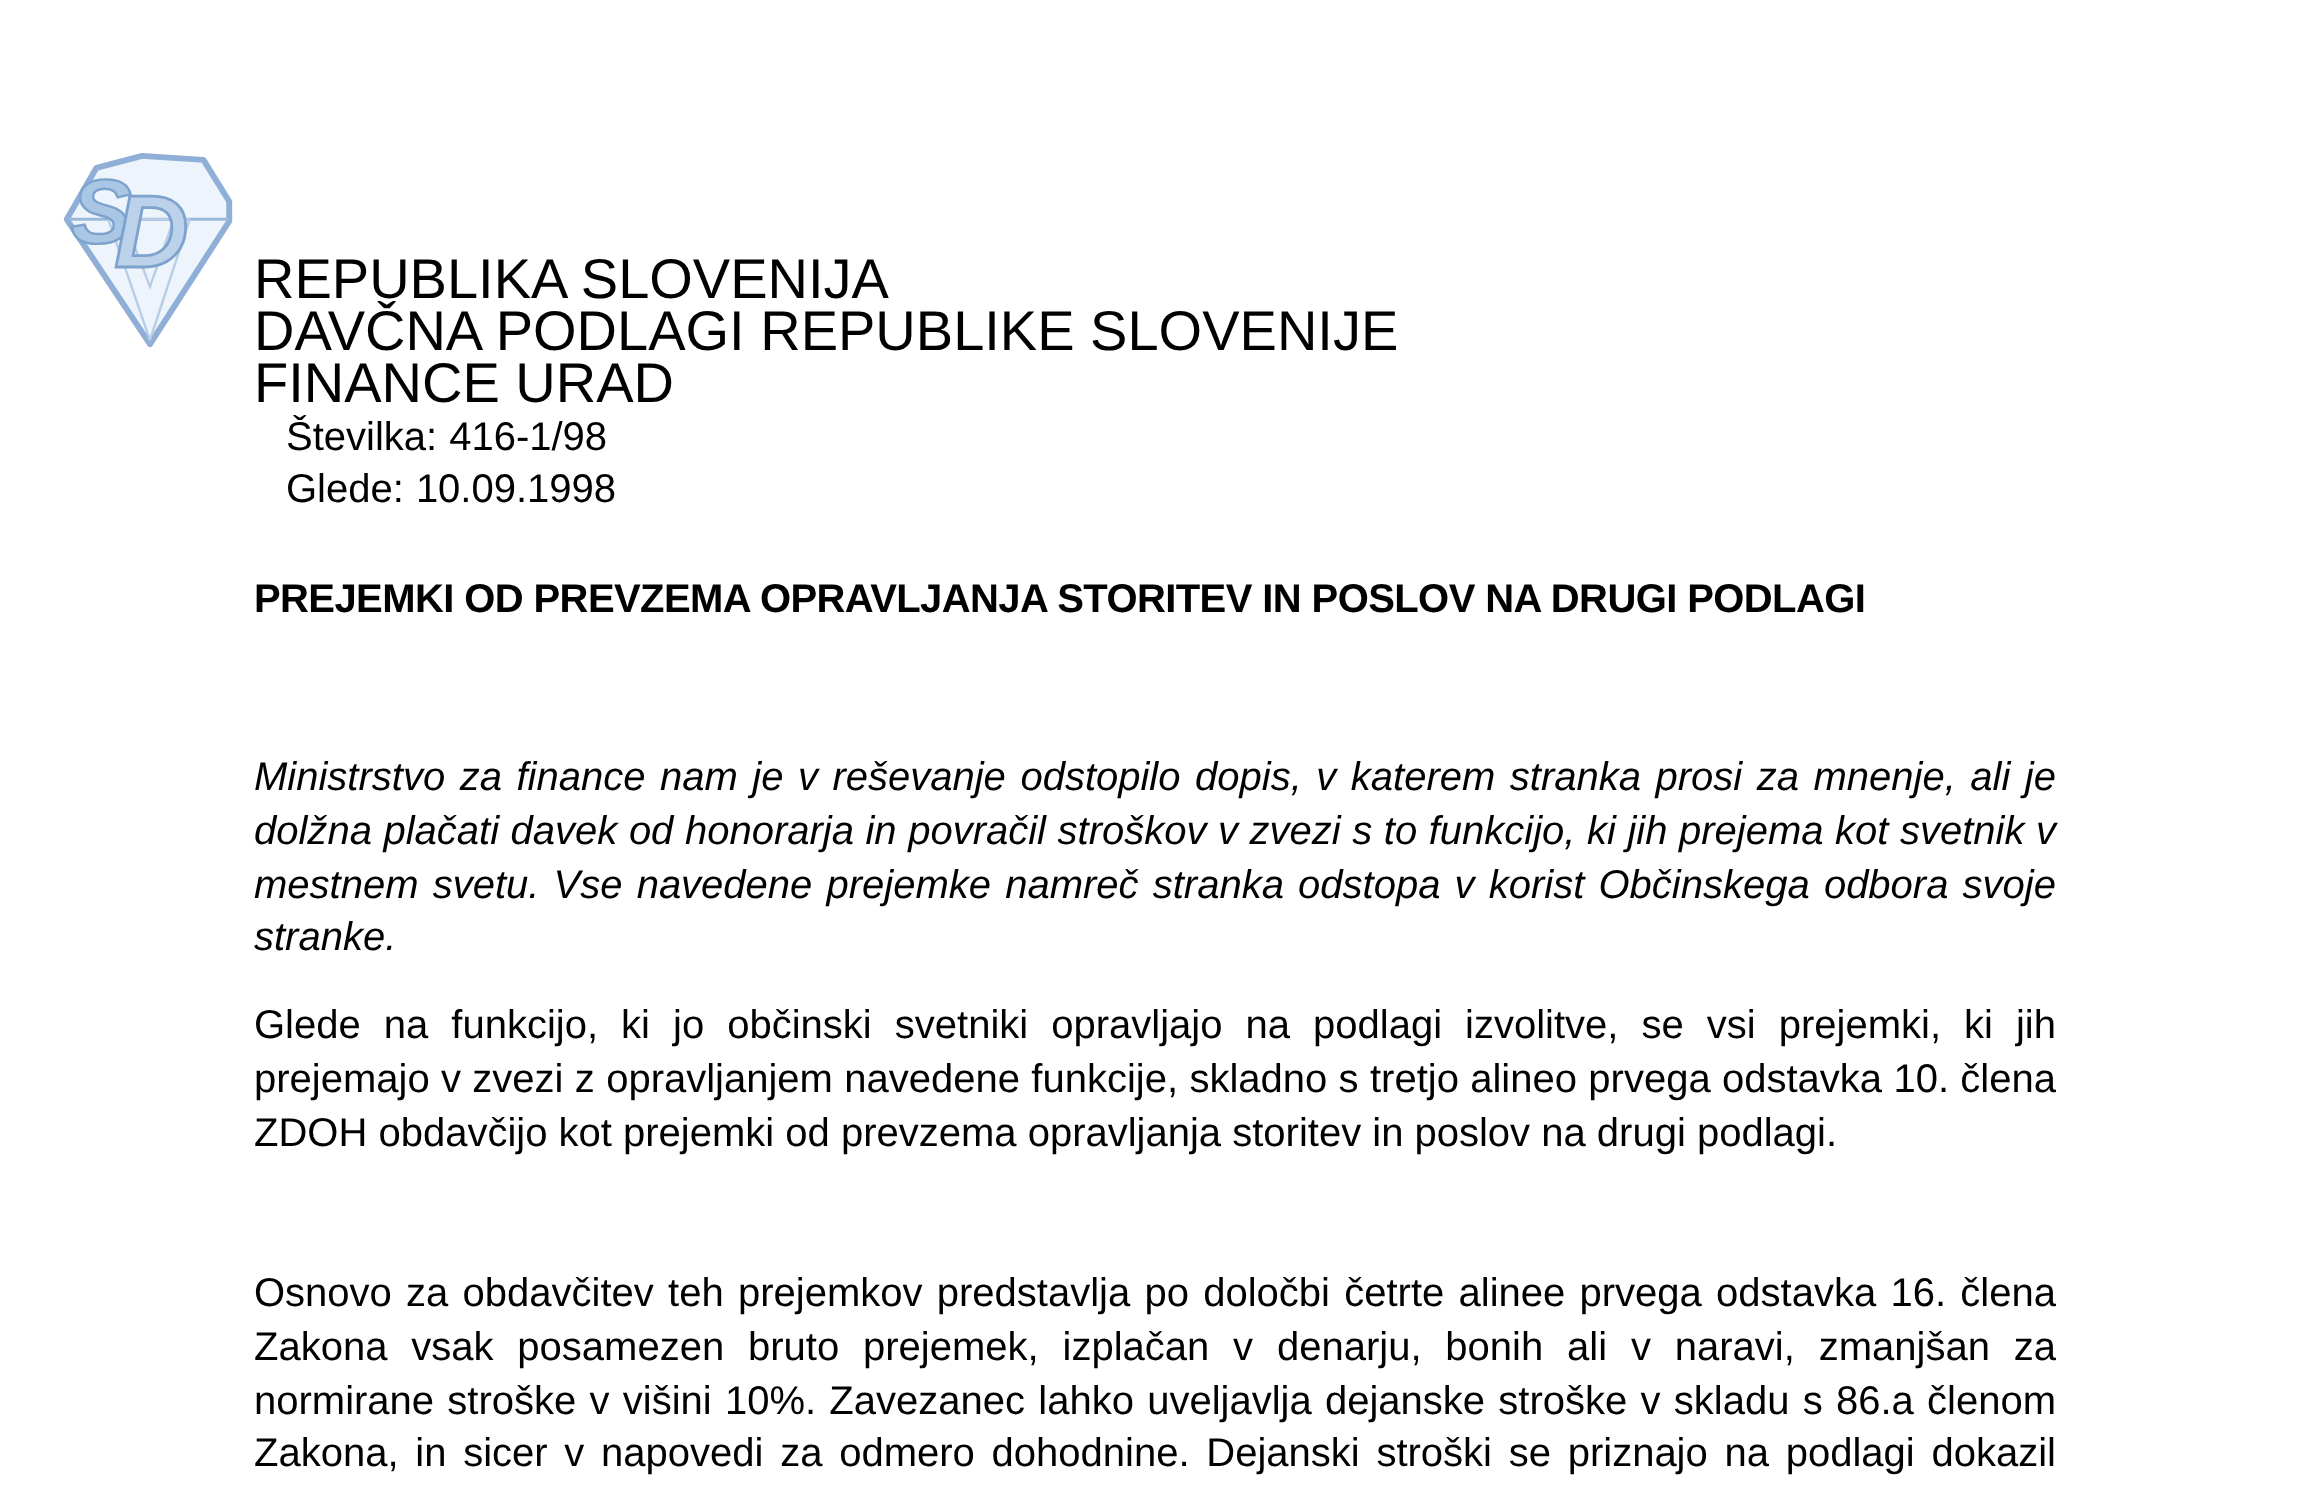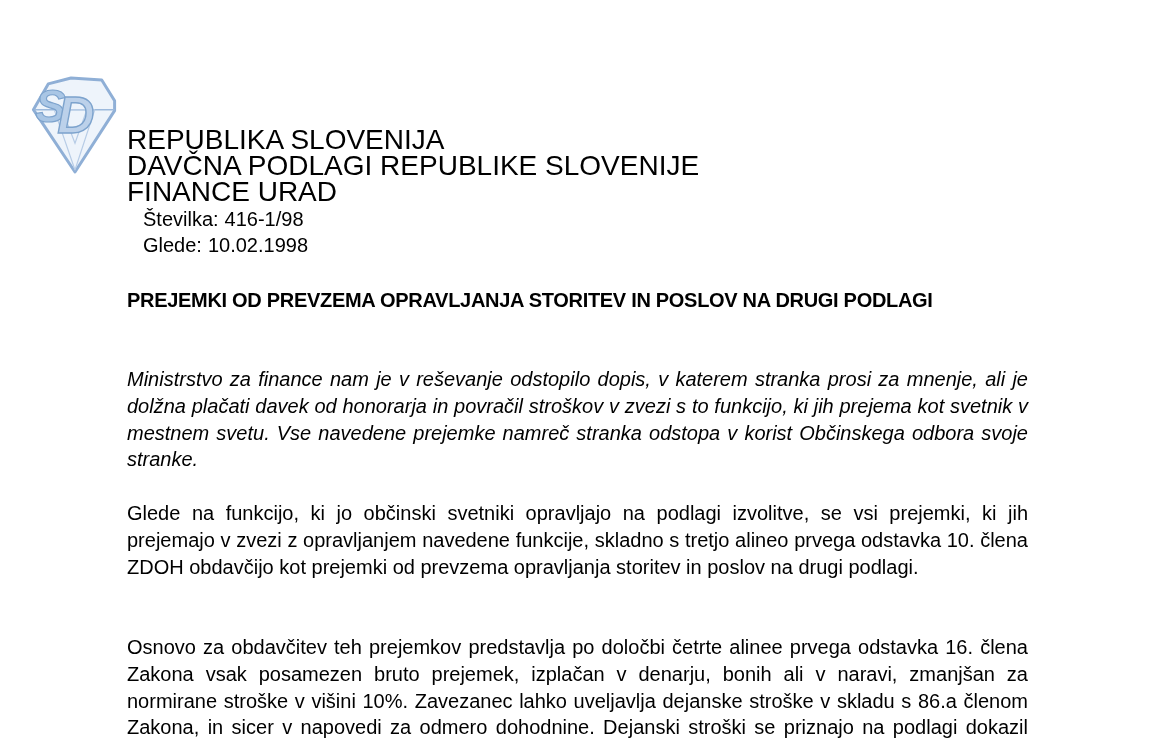--- a/index.html
+++ b/index.html
@@ -51,21 +51,21 @@
   .para {
     position: absolute;
     left: 127px;
     width: 901px;
     margin: 0;
     font-size: 20px;
     line-height: 26.8px;
     text-align: justify;
   }
   .para.italic { font-style: italic; }
-  .para-1 { top: 366px; }
+  .para-1 { top: 376px; }
   .para-2 { top: 500px; }
   .para-3 { top: 634px; }
 </style>
 </head>
 <body>
 
 <div class="page">
 
   <svg class="logo" viewBox="0 0 90 105" aria-hidden="true">
     <path d="M4,38 L19,12 L42,6 L73,8 L86,29 L86,39 L46,101 Z" fill="#eef4fb" stroke="#8fafd6" stroke-width="3" stroke-linejoin="round"></path>
@@ -79,21 +79,21 @@
     <div>REPUBLIKA SLOVENIJA</div>
     <div>DAVČNA PODLAGI REPUBLIKE SLOVENIJE</div>
     <div>FINANCE URAD</div>
   </div>
 
   <div class="meta">
     <div>
       <span>Številka:</span><span class="meta-value">416-1/98</span>
     </div>
     <div>
-      <span>Glede:</span><span class="meta-value">10.02.1998</span>
+      <span>Glede:</span><span class="meta-value">10.09.1998</span>
     </div>
   </div>
 
   <h1 class="title">PREJEMKI OD PREVZEMA OPRAVLJANJA STORITEV IN POSLOV NA DRUGI PODLAGI</h1>
 
   <p class="para italic para-1">Ministrstvo za finance nam je v reševanje odstopilo dopis, v katerem stranka prosi za mnenje, ali je dolžna plačati davek od honorarja in povračil stroškov v zvezi s to funkcijo, ki jih prejema kot svetnik v mestnem svetu. Vse navedene prejemke namreč stranka odstopa v korist Občinskega odbora svoje stranke.</p>
   <p class="para para-2">Glede na funkcijo, ki jo občinski svetniki opravljajo na podlagi izvolitve, se vsi prejemki, ki jih prejemajo v zvezi z opravljanjem navedene funkcije, skladno s tretjo alineo prvega odstavka 10. člena ZDOH obdavčijo kot prejemki od prevzema opravljanja storitev in poslov na drugi podlagi.</p>
   <p class="para para-3">Osnovo za obdavčitev teh prejemkov predstavlja po določbi četrte alinee prvega odstavka 16. člena Zakona vsak posamezen bruto prejemek, izplačan v denarju, bonih ali v naravi, zmanjšan za normirane stroške v višini 10%. Zavezanec lahko uveljavlja dejanske stroške v skladu s 86.a členom Zakona, in sicer v napovedi za odmero dohodnine. Dejanski stroški se priznajo na podlagi dokazil največ do višine, ki je določena z Uredbo o višini povračil</p>
 
 </div>

